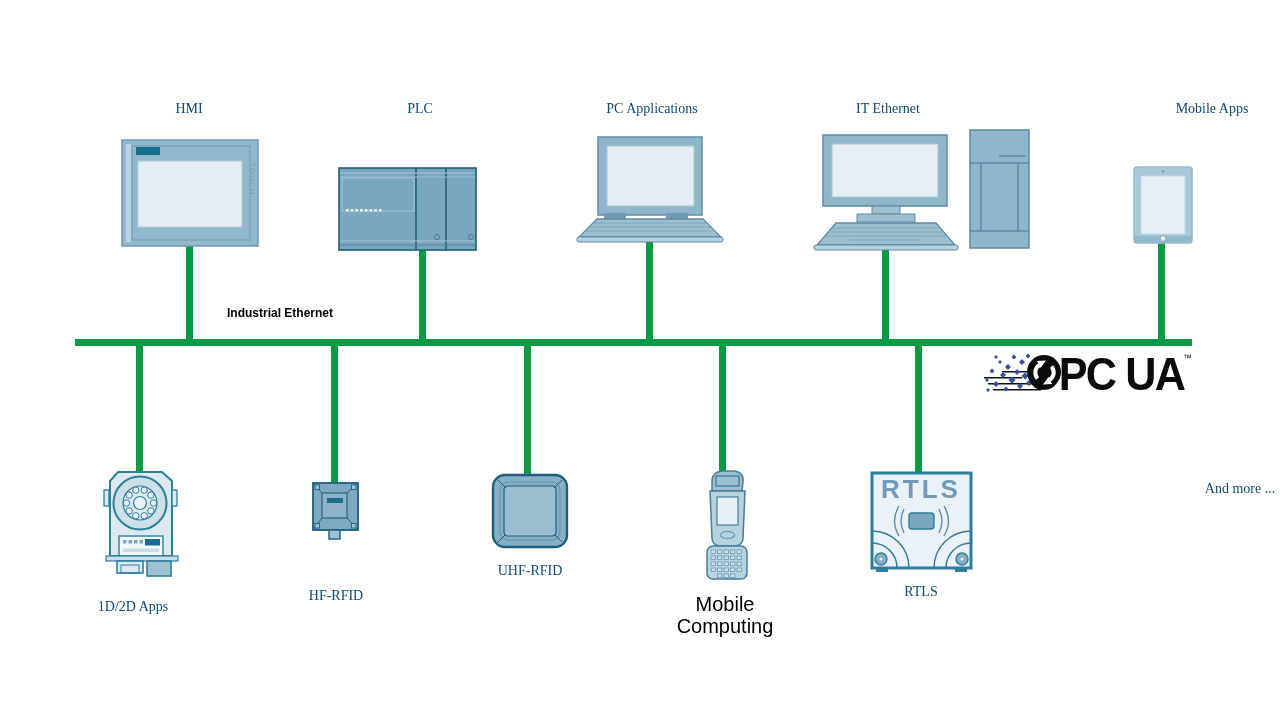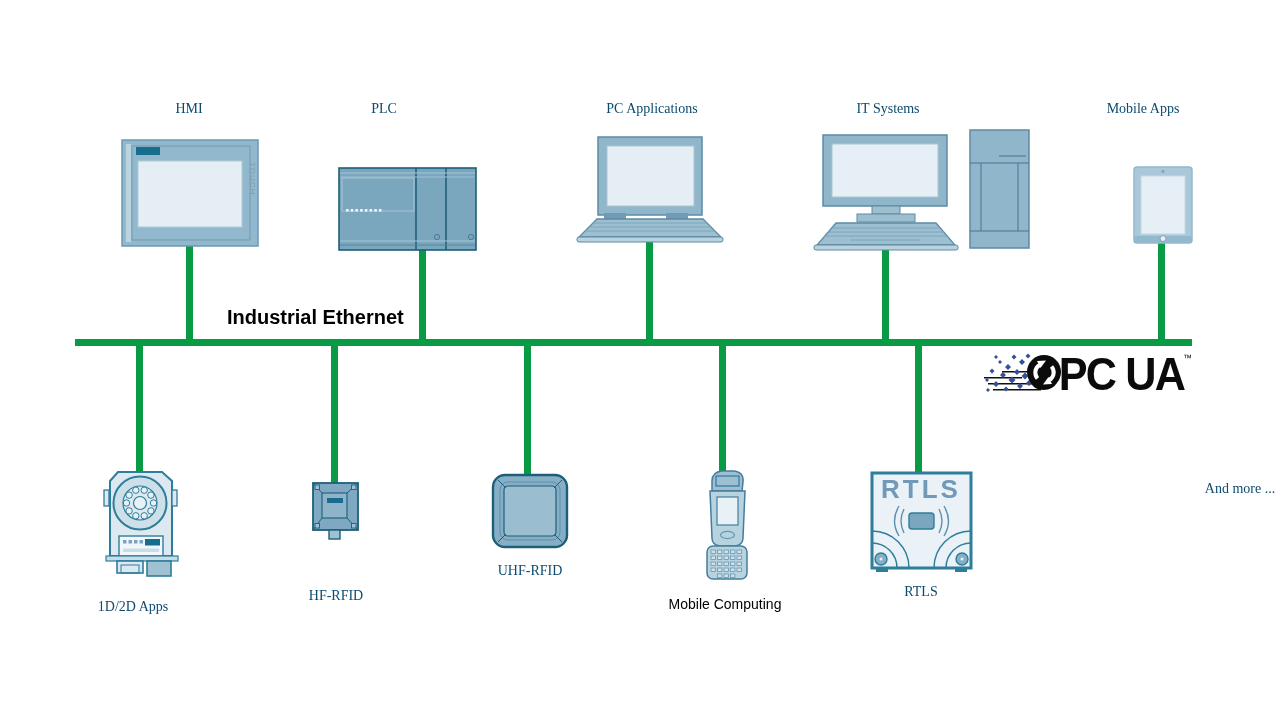--- a/index.html
+++ b/index.html
@@ -1,22 +1,22 @@
 <!DOCTYPE html>
 <html><head>
 <meta charset="utf-8">
 <style>
   html,body{margin:0;padding:0;background:#ffffff;}
   .canvas{position:relative;width:1280px;height:720px;background:#ffffff;overflow:hidden;
           font-family:"Liberation Sans", sans-serif;}
   svg{position:absolute;left:0;top:0;}
   .lbl{position:absolute;font-size:14px;color:#0c4a6e;transform:translateX(-50%);
        white-space:nowrap;font-family:Liberation Serif, serif;}
-  .lbl-left{position:absolute;font-size:20px;font-weight:bold;color:#000;white-space:nowrap;}
-  .lbl-wrap{position:absolute;font-size:14px;color:#000;transform:translateX(-50%);
+  .lbl-left{position:absolute;font-size:12px;font-weight:bold;color:#000;white-space:nowrap;}
+  .lbl-wrap{position:absolute;font-size:20px;color:#000;transform:translateX(-50%);
             width:130px;text-align:center;line-height:22px;}
 </style>
 </head>
 <body>
 
 <div class="canvas">
 
 <svg width="1280" height="720" viewBox="0 0 1280 720">
 
   <g fill="#089b43">
@@ -239,24 +239,24 @@
     <circle cx="881" cy="559" r="6" fill="#86aec5" stroke="#2e7d9b" stroke-width="1.4"></circle>
     <circle cx="881" cy="559" r="1.5" fill="#eaf2f7"></circle>
     <circle cx="962" cy="559" r="6" fill="#86aec5" stroke="#2e7d9b" stroke-width="1.4"></circle>
     <circle cx="962" cy="559" r="1.5" fill="#eaf2f7"></circle>
     <rect x="876" y="568" width="12" height="4" fill="#2e7d9b"></rect>
     <rect x="955" y="568" width="12" height="4" fill="#2e7d9b"></rect>
   </g>
 </svg>
 
 <div class="lbl" style="left:189px;top:101px;">HMI</div>
-<div class="lbl" style="left:384px;top:101px;">PLC</div>
+<div class="lbl" style="left:420px;top:101px;">PLC</div>
 <div class="lbl" style="left:652px;top:101px;text-align:right;">PC Applications</div>
-<div class="lbl" style="left:888px;top:101px;">IT Systems</div>
-<div class="lbl" style="left:1143px;top:101px;text-align:center;">Mobile Apps</div>
+<div class="lbl" style="left:888px;top:101px;">IT Ethernet</div>
+<div class="lbl" style="left:1212px;top:101px;text-align:center;">Mobile Apps</div>
 
 <div class="lbl-left" style="left:227px;top:306px;">Industrial Ethernet</div>
 
 <div class="lbl" style="left:133px;top:599px;">1D/2D Apps</div>
 <div class="lbl" style="left:336px;top:588px;">HF-RFID</div>
 <div class="lbl" style="left:530px;top:563px;">UHF-RFID</div>
 <div class="lbl-wrap" style="left:725px;top:593px;">Mobile Computing</div>
 <div class="lbl" style="left:921px;top:584px;">RTLS</div>
 <div class="lbl" style="left:1240px;top:481px;">And more ...</div>
 

